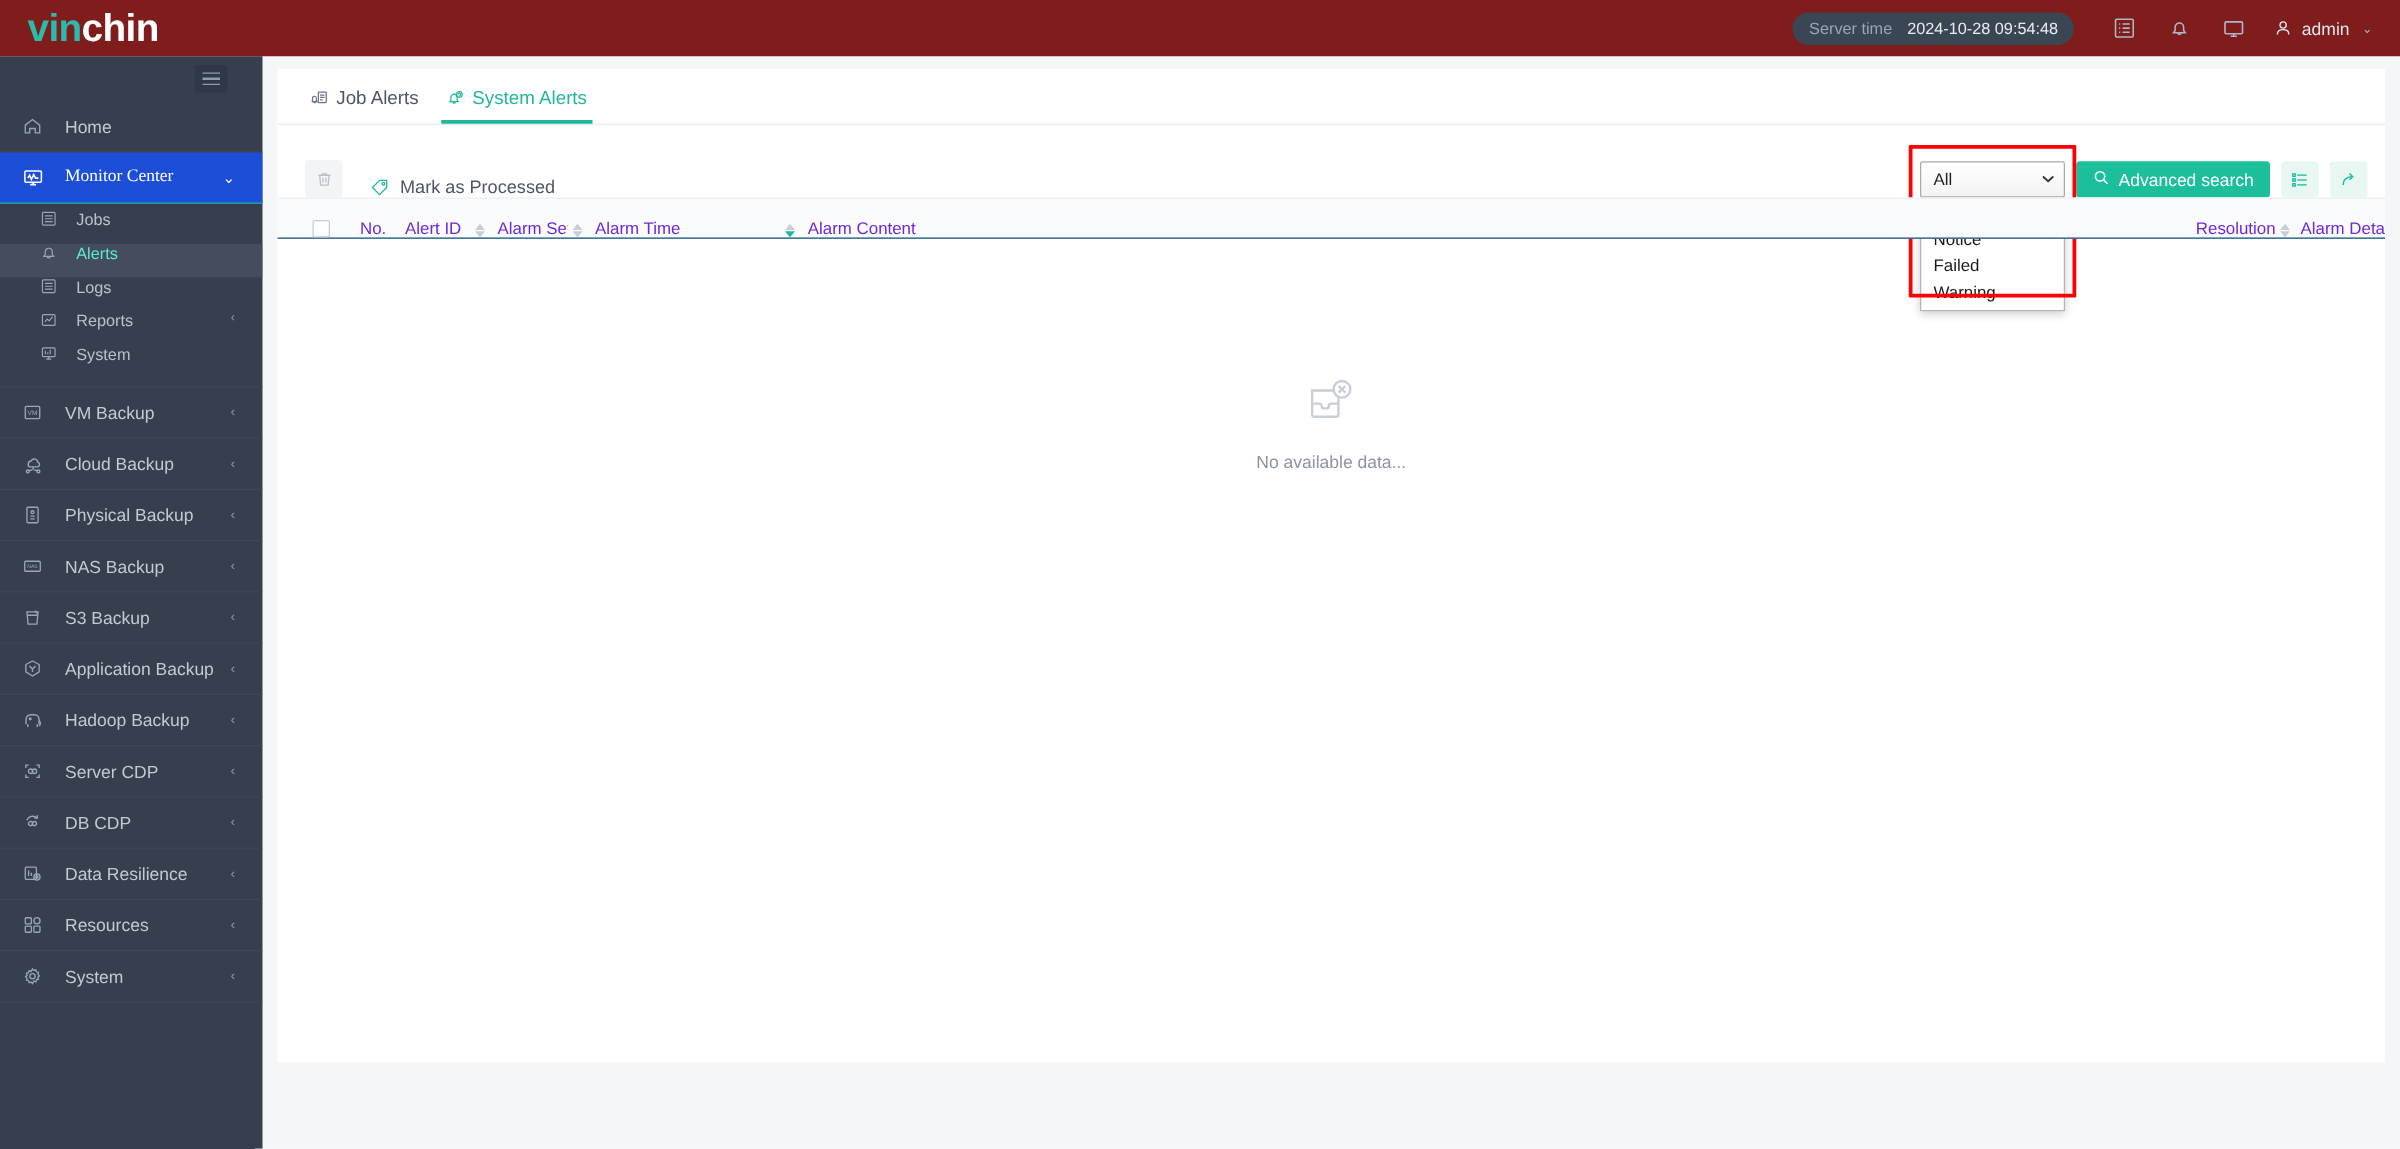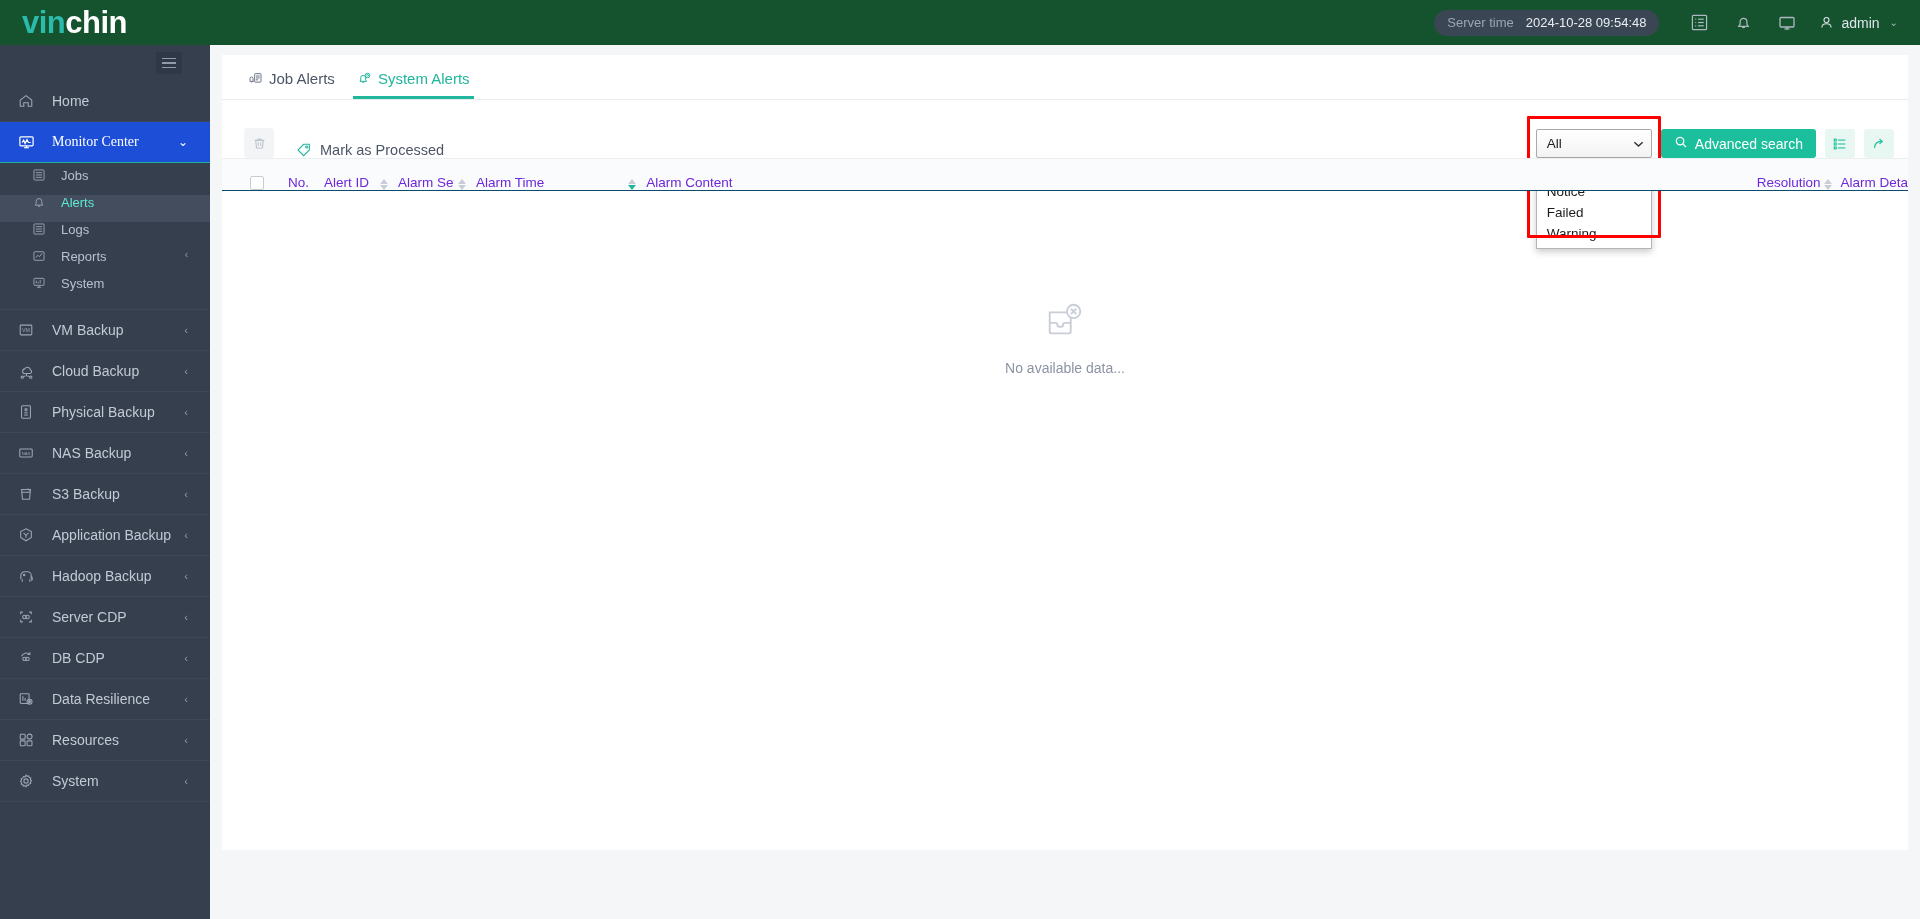--- a/index.html
+++ b/index.html
@@ -7,21 +7,21 @@
     width: 1920px; height: 919px;
     font-family: "Liberation Sans", sans-serif;
     background: #f5f6f8;
     overflow: hidden;
   }
   .app { position: relative; width: 1920px; height: 919px; }
 
   
   .topbar {
     position: absolute; top: 0; left: 0; width: 1920px; height: 45px;
-    background: #14532d; display: flex; align-items: center;
+    background: #7f1d1d; display: flex; align-items: center;
     z-index: 40;
   }
   .logo {
     width: 210px; padding-left: 22px; font-size: 31px;
     font-weight: 700; letter-spacing: -0.5px; line-height: 45px;
   }
   .logo .a { color: #2bbbad; }
   .logo .b { color: #ffffff; }
   .topbar-right {
     margin-left: auto; display: flex; align-items: center;

